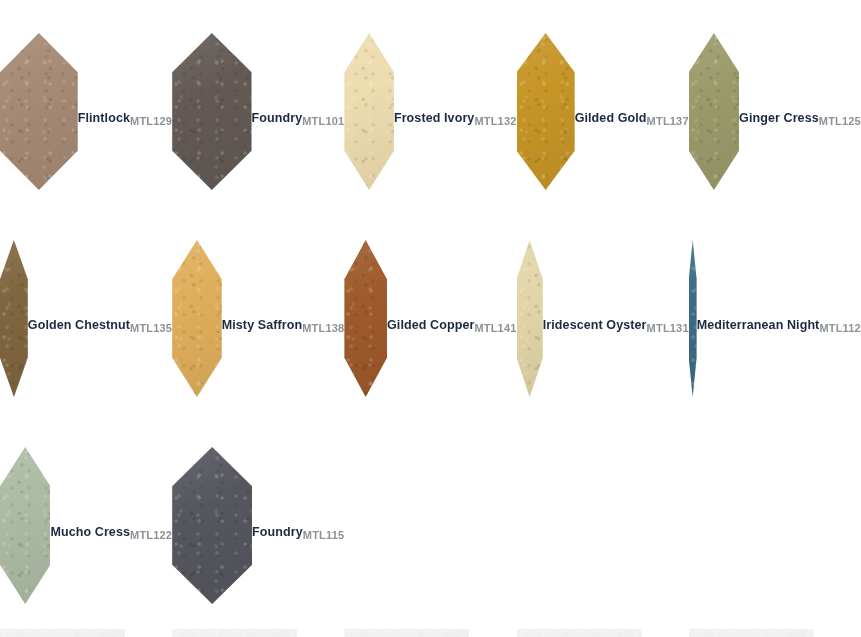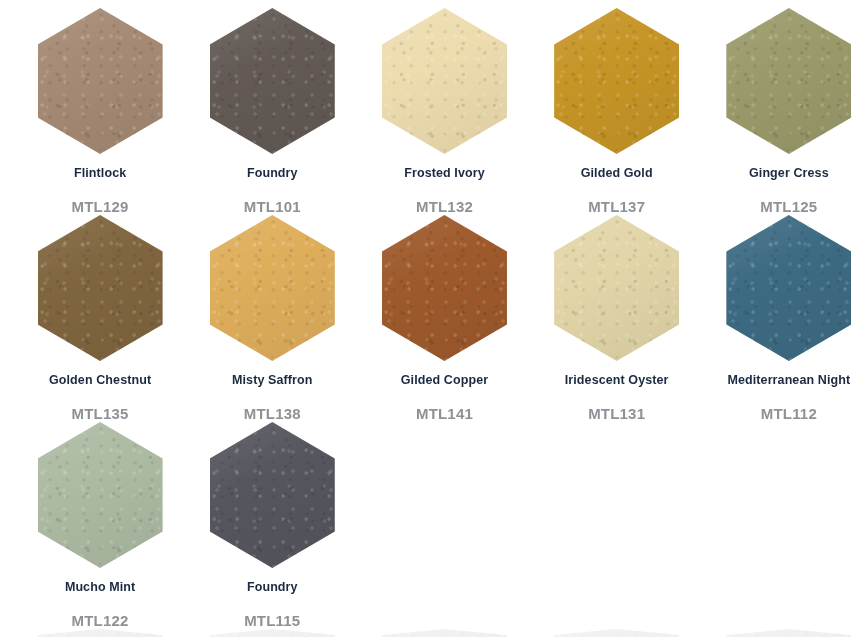--- a/index.html
+++ b/index.html
@@ -22,23 +22,21 @@
   .swatch-row {
     display: flex;
     width: 861px;
     height: 207px;
   }
 
   .swatch-cell {
     width: 172.2px;
     height: 207px;
     display: flex;
-    flex-direction: column;
     align-items: center;
-    padding-left: 28px;
   }
 
   .hexagon {
     width: 125px;
     height: 157px;
     -webkit-clip-path: polygon(50% 0%, 100% 25%, 100% 75%, 50% 100%, 0% 75%, 0% 25%);
     clip-path: polygon(50% 0%, 100% 25%, 100% 75%, 50% 100%, 0% 75%, 0% 25%);
     position: relative;
     overflow: hidden;
   }
@@ -65,21 +63,21 @@
     font-size: 12.5px;
     font-weight: bold;
     color: #1b2a41;
     text-align: center;
     letter-spacing: 0.1px;
     white-space: nowrap;
   }
 
   .swatch-code {
     margin-top: 18px;
-    font-size: 15px;
+    font-size: 11px;
     font-weight: bold;
     color: #8e9196;
     text-align: center;
     letter-spacing: 0.2px;
   }
 
   
   .swatch-row-partial {
     height: 24px;
     overflow: hidden;
@@ -141,21 +139,21 @@
       </div>
       <div class="swatch-cell">
         <div class="hexagon" style="background-color: rgb(61, 107, 132);"></div>
         <div class="swatch-name">Mediterranean Night</div>
         <div class="swatch-code">MTL112</div>
       </div>
     </div>
     <div class="swatch-row">
       <div class="swatch-cell">
         <div class="hexagon" style="background-color: rgb(173, 187, 163);"></div>
-        <div class="swatch-name">Mucho Mint</div>
+        <div class="swatch-name">Mucho Cress</div>
         <div class="swatch-code">MTL122</div>
       </div>
       <div class="swatch-cell">
         <div class="hexagon" style="background-color: rgb(86, 86, 95);"></div>
         <div class="swatch-name">Foundry</div>
         <div class="swatch-code">MTL115</div>
       </div>
     </div>
     <div class="swatch-row swatch-row-partial">
       <div class="swatch-cell">

